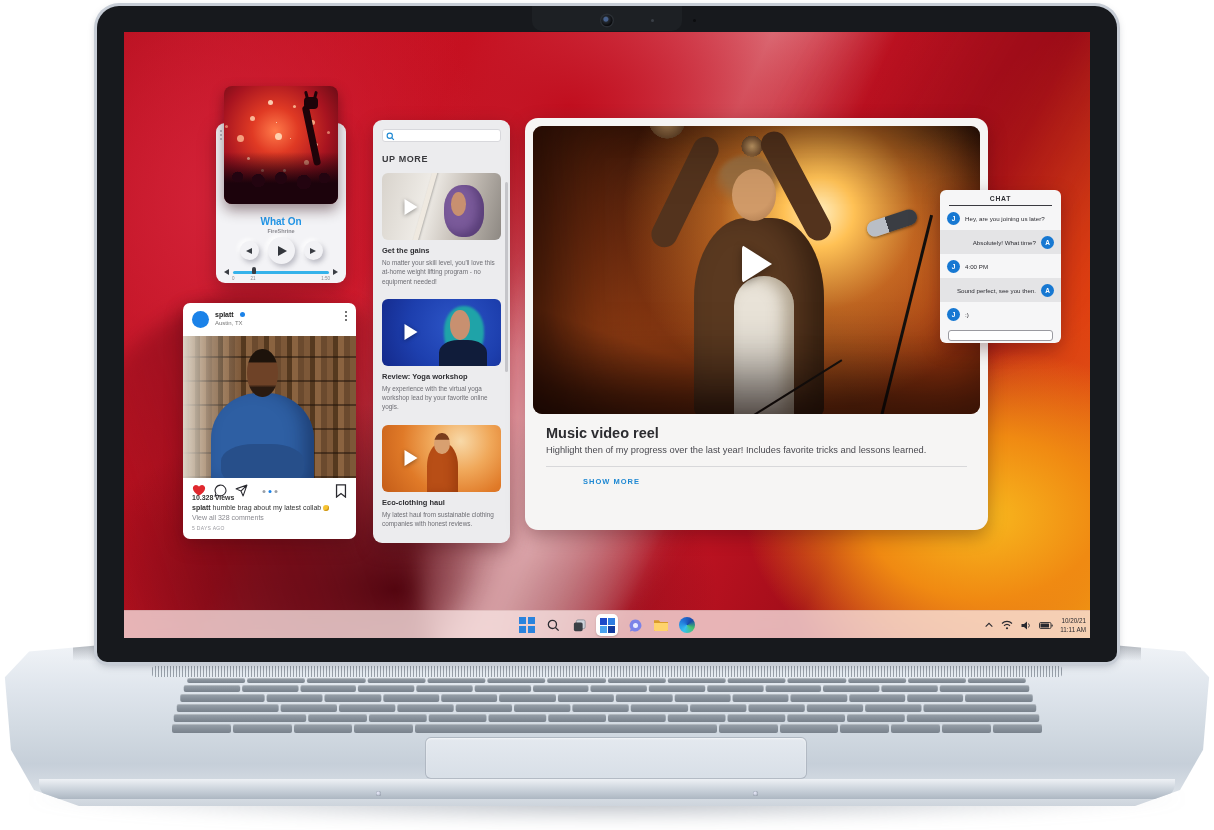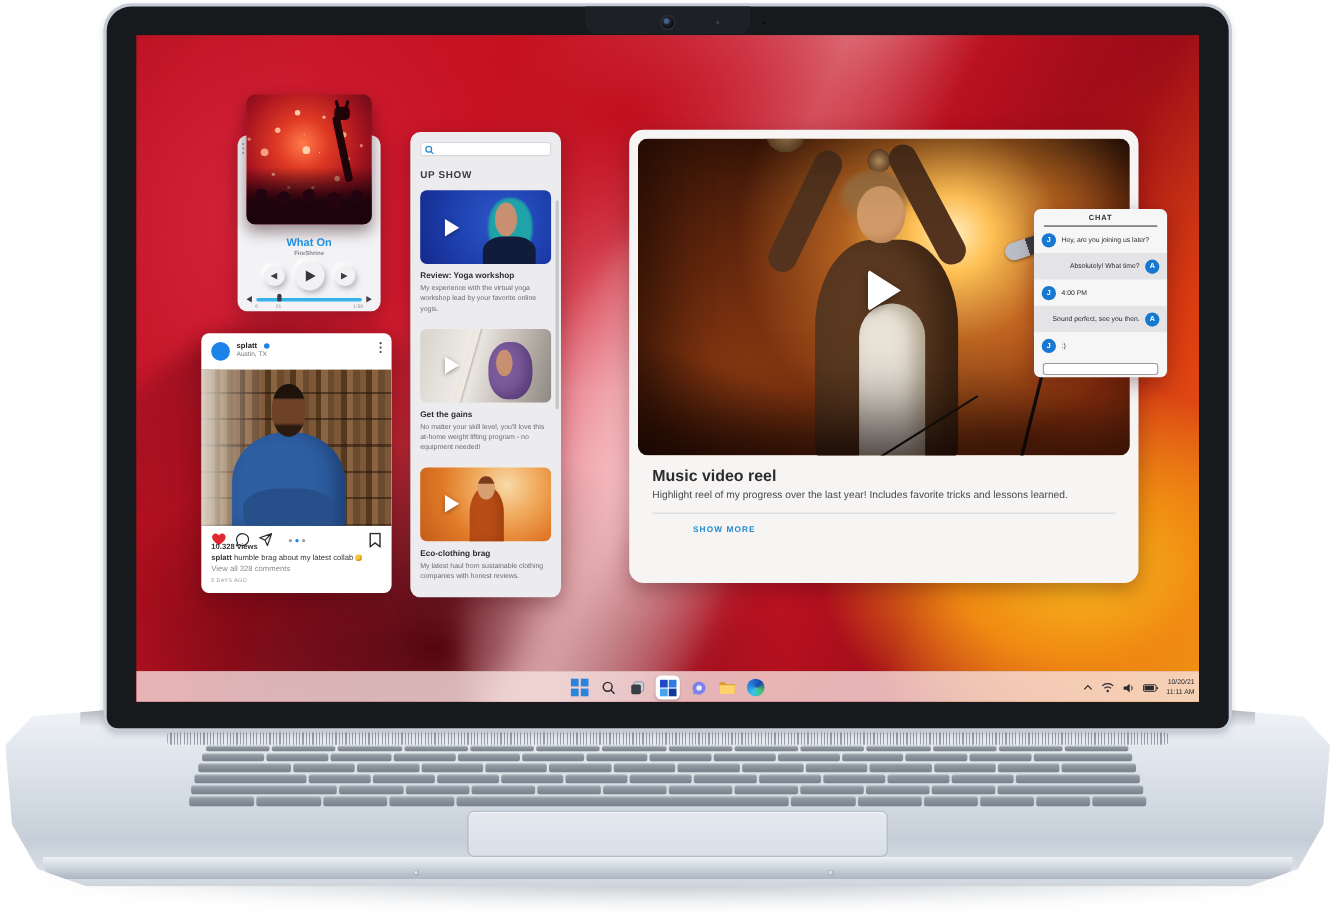--- a/index.html
+++ b/index.html
@@ -175,21 +175,21 @@
   .thumb-eco { background:radial-gradient(circle at 66% 24%, #f8d9a8 0%, #f0a85a 32%, #e07a28 62%, #c45c18 100%); }
   .thumb-eco .fig { position:absolute; left:38%; top:28%; width:26%; height:80%; border-radius:44% 44% 0 0;
     background:#b84e16; box-shadow:inset -5px -4px 10px rgba(120,40,0,.4); }
   .thumb-eco .eface { position:absolute; left:44%; top:12%; width:13%; height:32%; border-radius:50%;
     background:linear-gradient(180deg,#7a3c1c 0 30%, #d8a070 34%); }
   .un-title { font-size:7.5px; font-weight:bold; color:#2e2e32; margin-bottom:3px; }
   .un-desc { font-size:6.4px; line-height:1.45; color:#6e6e74; width:119px; }
   .un-scrollbar { position:absolute; right:2px; top:62px; width:3px; height:190px; border-radius:2px; background:#c6c6ca; }
 
   
-  .video-card { left:401px; top:86px; width:463px; height:412px; background:#f6f5f4; border-radius:13px; z-index:2; padding:8px;margin-left:47px; }
+  .video-card { left:401px; top:86px; width:463px; height:412px; background:#f6f5f4; border-radius:13px; z-index:2; padding:8px; }
   .video-media { position:relative; width:447px; height:288px; border-radius:9px; overflow:hidden;
     background:
       radial-gradient(circle 26px at 30% -2%, #caa06a 0%, #6b4a2c 70%, rgba(0,0,0,0) 71%),
       radial-gradient(circle 15px at 49% 7%, #caa06a 0%, #6b4a2c 70%, rgba(0,0,0,0) 71%),
       radial-gradient(circle at 64% 30%, #ffedbe 0%, #ffc155 10%, rgba(255,150,50,.55) 28%, rgba(190,75,20,0) 56%),
       radial-gradient(ellipse 200px 260px at 98% 62%, #b33c10 0%, rgba(179,60,16,0) 70%),
       linear-gradient(200deg,#1f0c06 0%,#3d1708 26%,#6b2a0e 55%,#8c3a12 76%,#451b0a 100%); }
   .vm-vignette { position:absolute; inset:0; box-shadow:inset 0 -40px 60px rgba(10,2,0,.55), inset 40px 0 70px rgba(10,2,0,.45); }
   .vm-arm { position:absolute; width:26px; height:120px; background:#53331d; border-radius:13px; }
   .vm-arm.left { left:31%; top:2%; transform:rotate(26deg); }
@@ -457,51 +457,51 @@
       </div>
 
       <div class="card upnext">
         <div class="un-search">
           <svg width="9" height="9" viewBox="0 0 24 24">
             <circle cx="10" cy="10" r="7" fill="none" stroke="#1e88d2" stroke-width="3"></circle>
             <line x1="15.5" y1="15.5" x2="21" y2="21" stroke="#1e88d2" stroke-width="3"></line>
           </svg>
           <input type="text" value="" style="">
         </div>
-        <div class="un-header">UP SHOW</div>
+        <div class="un-header">UP MORE</div>
+
+        <div class="un-item">
+          <div class="un-thumb thumb-climb">
+            <div class="pole"></div>
+            <div class="hoodie"></div>
+            <div class="cface"></div>
+            <div class="play"></div>
+          </div>
+          <div class="un-title">Get the gains</div>
+          <div class="un-desc">No matter your skill level, you'll love this at-home weight lifting program - no equipment needed!</div>
+        </div>
 
         <div class="un-item">
           <div class="un-thumb thumb-yoga">
             <div class="hair"></div>
             <div class="face"></div>
             <div class="shirt"></div>
             <div class="play"></div>
           </div>
           <div class="un-title">Review: Yoga workshop</div>
           <div class="un-desc">My experience with the virtual yoga workshop lead by your favorite online yogis.</div>
         </div>
 
         <div class="un-item">
-          <div class="un-thumb thumb-climb">
-            <div class="pole"></div>
-            <div class="hoodie"></div>
-            <div class="cface"></div>
-            <div class="play"></div>
-          </div>
-          <div class="un-title">Get the gains</div>
-          <div class="un-desc">No matter your skill level, you'll love this at-home weight lifting program - no equipment needed!</div>
-        </div>
-
-        <div class="un-item">
           <div class="un-thumb thumb-eco">
             <div class="fig"></div>
             <div class="eface"></div>
             <div class="play"></div>
           </div>
-          <div class="un-title">Eco-clothing brag</div>
+          <div class="un-title">Eco-clothing haul</div>
           <div class="un-desc">My latest haul from sustainable clothing companies with honest reviews.</div>
         </div>
 
         <div class="un-scrollbar"></div>
       </div>
 
       <div class="card video-card">
         <div class="video-media">
           <div class="vm-hair"></div>
           <div class="vm-arm left"></div>
@@ -509,21 +509,21 @@
           <div class="vm-torso"></div>
           <div class="vm-shirt"></div>
           <div class="vm-head"></div>
           <div class="vm-micstand"></div>
           <div class="vm-mic"></div>
           <div class="vm-micstand2"></div>
           <div class="vm-vignette"></div>
           <div class="bigplay"></div>
         </div>
         <div class="vc-title">Music video reel</div>
-        <div class="vc-desc">Highlight reel of my progress over the last year! Includes favorite tricks and lessons learned.</div>
+        <div class="vc-desc">Highlight then of my progress over the last year! Includes favorite tricks and lessons learned.</div>
         <div class="vc-divider"></div>
         <div class="vc-showmore">SHOW MORE</div>
       </div>
 
       <div class="card chat-widget">
         <div class="chat-header">CHAT</div>
         <div class="chat-rule"></div>
 
         <div class="chat-row">
           <div class="chat-avatar">J</div>

